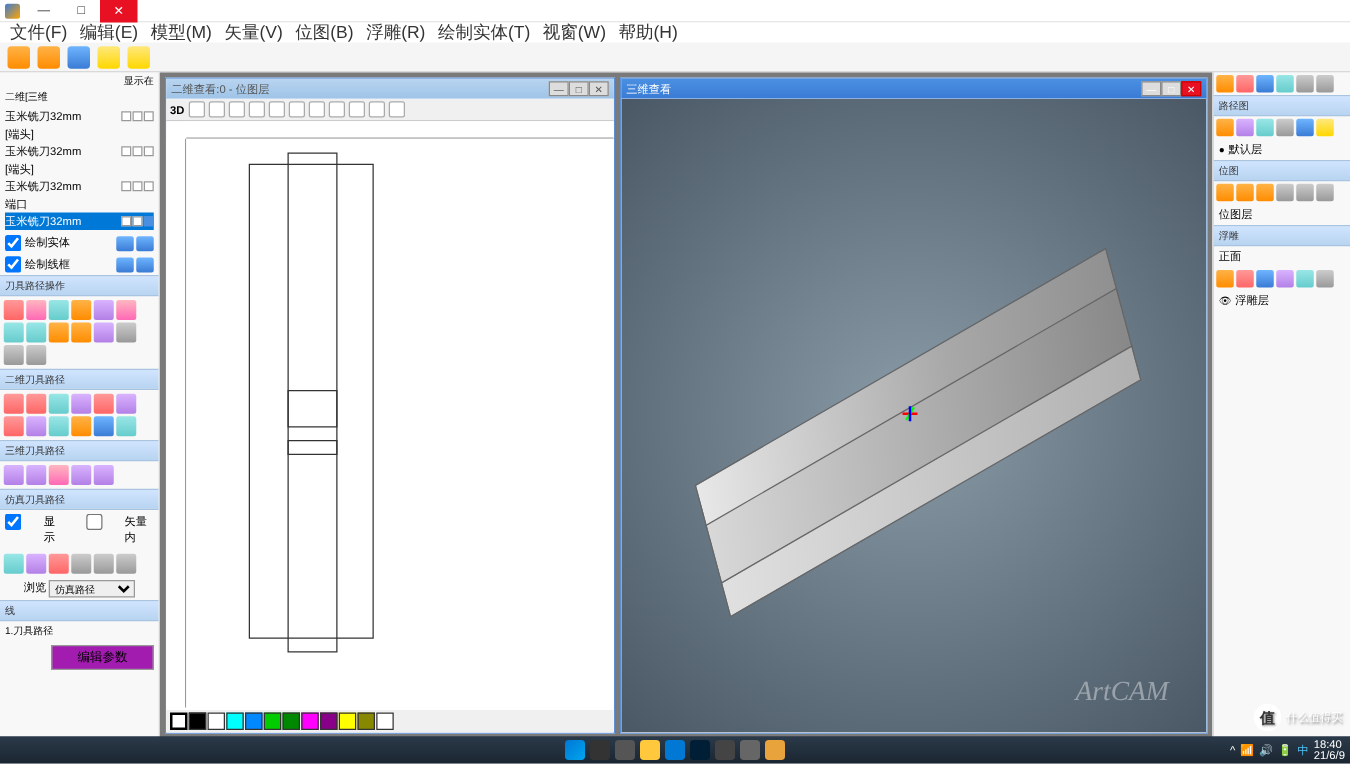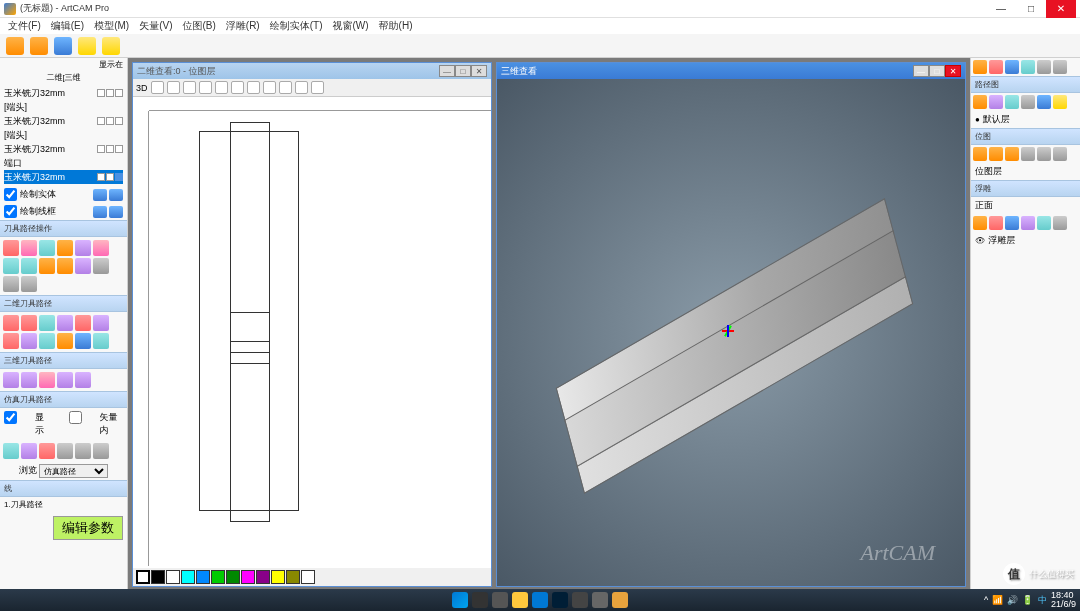--- a/index.html
+++ b/index.html
@@ -4,21 +4,21 @@
 <style>
 *{box-sizing:border-box;margin:0;padding:0;font-family:"Microsoft YaHei",Arial,sans-serif;font-size:9px;user-select:none}
 body{width:1080px;height:611px;background:#fff;overflow:hidden;position:relative}
 .titlebar{height:18px;background:#fff;border-bottom:1px solid #e0e0e0;display:flex;align-items:center;padding:0 4px}
 .titlebar .icon{width:12px;height:12px;background:linear-gradient(135deg,#3a7bd5,#ffa500);border-radius:2px;margin-right:4px}
 .title-text{flex:1;color:#333;font-size:9px}
 .win-controls{display:flex;gap:0}
 .win-btn{width:30px;height:18px;display:flex;align-items:center;justify-content:center;font-size:10px;color:#333}
 .win-btn.close{color:#fff;background:#e81123}
 .menubar{height:16px;background:#fff;display:flex;align-items:center;padding:0 4px;gap:2px}
-.menubar span{padding:0 4px;color:#333;font-size:10px}
+.menubar span{padding:0 4px;color:#333;font-size:14px}
 .main-toolbar{height:24px;background:#f5f5f5;border-bottom:1px solid #d0d0d0;display:flex;align-items:center;padding:0 6px;gap:6px}
 .tb-icon{width:18px;height:18px;border-radius:3px}
 .orange{background:linear-gradient(#ffb347,#ff8c00)}
 .blue{background:linear-gradient(#6eb5ff,#3a7bd5)}
 .pink{background:linear-gradient(#ffb6c1,#ff69b4)}
 .yellow{background:linear-gradient(#ffe87c,#ffd700)}
 .workspace{display:flex;height:533px}
 .left-panel{width:128px;background:#f8f8f8;border-right:1px solid #d0d0d0;overflow:hidden;font-size:8px}
 .panel-header{background:linear-gradient(#d0e4ff,#b8d4f0);padding:2px 4px;font-size:8px;color:#333;border-top:1px solid #a8c4e0;border-bottom:1px solid #a8c4e0}
 .tree{padding:2px 4px;font-size:8px;line-height:12px}
@@ -33,21 +33,21 @@
 .tool-grid{display:flex;flex-wrap:wrap;gap:2px;padding:3px}
 .tool-ic{width:16px;height:16px;border-radius:2px}
 .red{background:linear-gradient(#ff9999,#ff6666)}
 .cyan{background:linear-gradient(#99e6e6,#66cccc)}
 .purple{background:linear-gradient(#d9b3ff,#b380e6)}
 .gray{background:linear-gradient(#ccc,#999)}
 .sim-row{padding:3px 4px;display:flex;align-items:flex-start;gap:18px;font-size:8px}
 .select-row{padding:2px 19px;display:flex;gap:2px}
 .select-row select{flex:1;font-size:8px;height:14px;border:1px solid #999}
 .btn-row{padding:4px;text-align:right}
-.btn{padding:2px 8px;border:1px solid #999;background:#bef264;font-size:13px}
+.btn{padding:2px 20px;border:1px solid #999;background:#a21caf;font-size:10px}
 .line-label{padding:2px 4px;font-size:8px}
 .viewports{flex:1;background:#7a7a7a;padding:4px;display:flex;gap:4px}
 .viewport{background:#fff;border:1px solid #5a8fd6;display:flex;flex-direction:column}
 .vp-title{height:16px;background:linear-gradient(#b8d4f0,#9ec4e8);display:flex;align-items:center;padding:0 4px;font-size:8px;color:#555}
 .vp-title.active{background:linear-gradient(#4a90e2,#3a7bd5);color:#fff}
 .vp-wincontrols{margin-left:auto;display:flex;gap:0}
 .vp-wbtn{width:16px;height:12px;display:flex;align-items:center;justify-content:center;font-size:8px;border:1px solid #888;background:#ddd}
 .vp-wbtn.x{background:#e81123;color:#fff;border-color:#c00}
 .vp-toolbar{height:18px;background:#f0f0f0;border-bottom:1px solid #ccc;display:flex;align-items:center;padding:0 3px;gap:3px}
 .vp-tb-ic{width:13px;height:13px;border:1px solid #aaa;background:#fff;border-radius:2px}
@@ -82,21 +82,20 @@
 .wm-circle{width:22px;height:22px;border-radius:50%;background:#fff;color:#333;display:flex;align-items:center;justify-content:center;font-size:12px;font-weight:bold}
 .taskbar{position:absolute;bottom:0;left:0;right:0;height:22px;background:linear-gradient(#2b3a4a,#1a2530);display:flex;align-items:center;justify-content:center;gap:4px}
 .tb-item{width:16px;height:16px;border-radius:3px}
 .tb-tray{position:absolute;right:4px;display:flex;align-items:center;gap:4px;color:#fff;font-size:7px}
 </style>
 </head>
 <body>
 
 <div class="titlebar">
   <div class="icon"></div>
-  <div class="title-text">(无标题) - ArtCAM Pro</div>
   <div class="win-controls">
     <div class="win-btn">—</div>
     <div class="win-btn">□</div>
     <div class="win-btn close">✕</div>
   </div>
 </div>
 
 <div class="menubar">
   <span>文件(F)</span>
   <span>编辑(E)</span>
@@ -114,21 +113,21 @@
   <div class="tb-icon orange"></div>
   <div class="tb-icon blue"></div>
   <div class="tb-icon yellow"></div>
   <div class="tb-icon yellow"></div>
 </div>
 
 <div class="workspace">
 
   <div class="left-panel">
     <div style="text-align:right;padding:1px 4px;font-size:8px">显示在</div>
-    <div style="text-align:center;padding:1px 4px;font-size:8px">二维[三维</div>
+    <div style="text-align:left;padding:1px 4px;font-size:8px">二维[三维</div>
     <div class="tree">
       <div class="tree-item">
           <span>玉米铣刀32mm</span>
           <div class="tree-boxes">
             <div class="tree-box"></div>
             <div class="tree-box"></div>
             <div class="tree-box"></div>
           </div>
         </div>
       <div class="tree-item">
@@ -250,21 +249,21 @@
     <div class="viewport vp2d">
       <div class="vp-title">
         <span>二维查看:0 - 位图层</span>
         <div class="vp-wincontrols">
             <div class="vp-wbtn">—</div>
             <div class="vp-wbtn">□</div>
             <div class="vp-wbtn">✕</div>
           </div>
       </div>
       <div class="vp-toolbar">
-        <span style="font-weight:normal">3D</span>
+        <span style="font-weight:bold">3D</span>
         <div class="vp-tb-ic"></div>
           <div class="vp-tb-ic"></div>
           <div class="vp-tb-ic"></div>
           <div class="vp-tb-ic"></div>
           <div class="vp-tb-ic"></div>
           <div class="vp-tb-ic"></div>
           <div class="vp-tb-ic"></div>
           <div class="vp-tb-ic"></div>
           <div class="vp-tb-ic"></div>
           <div class="vp-tb-ic"></div>

